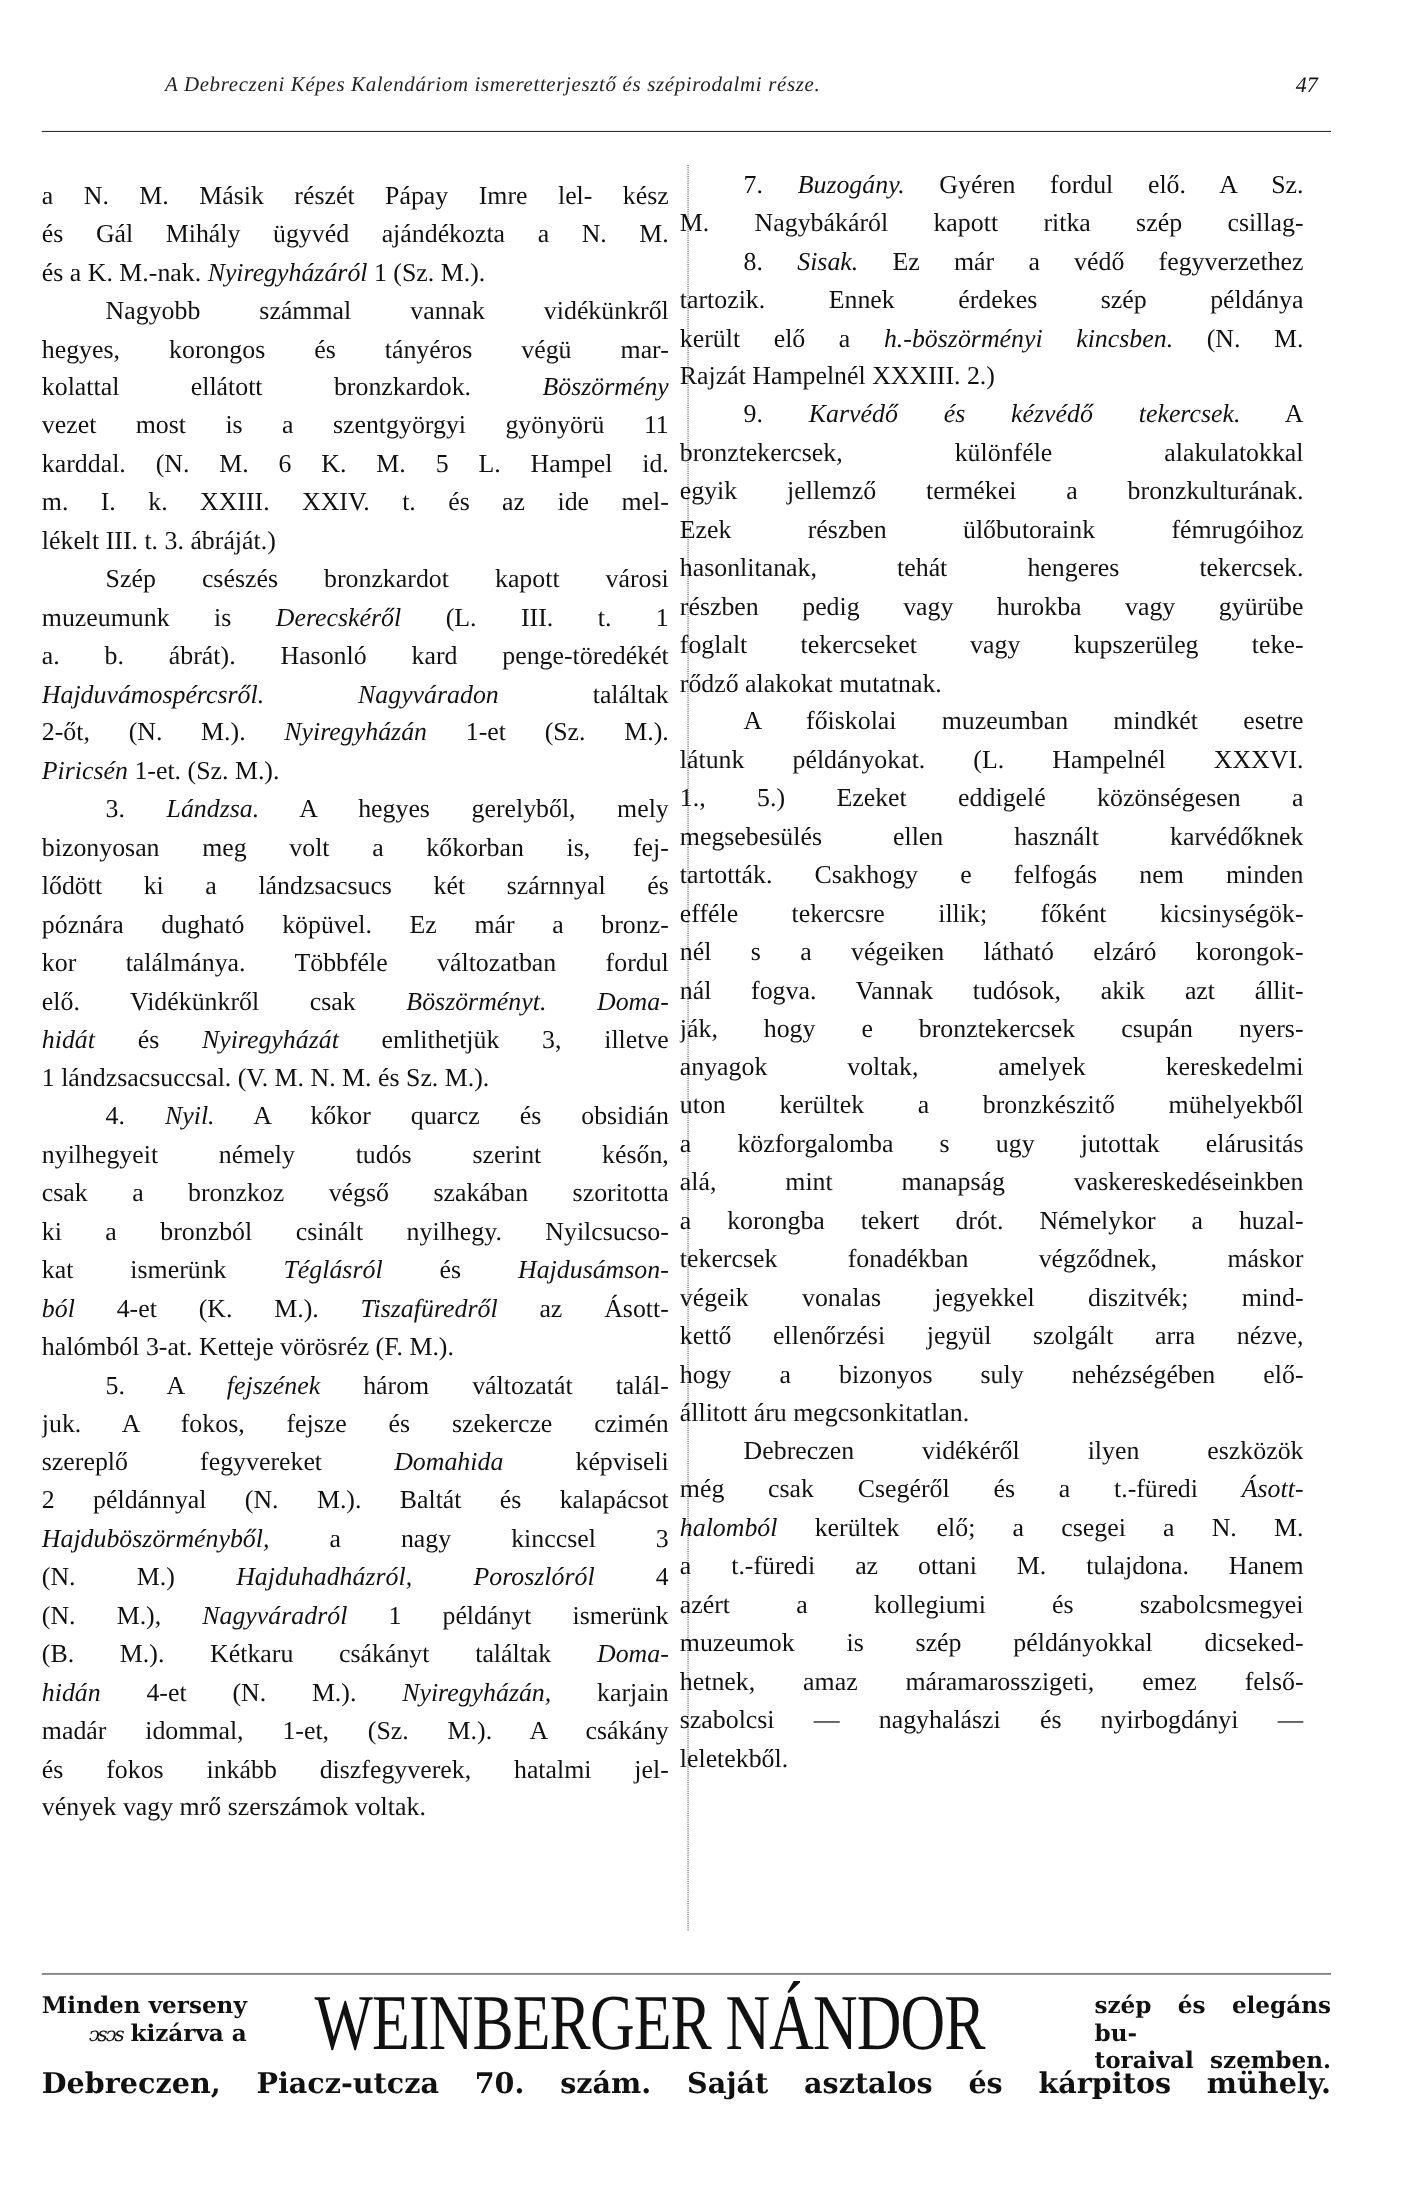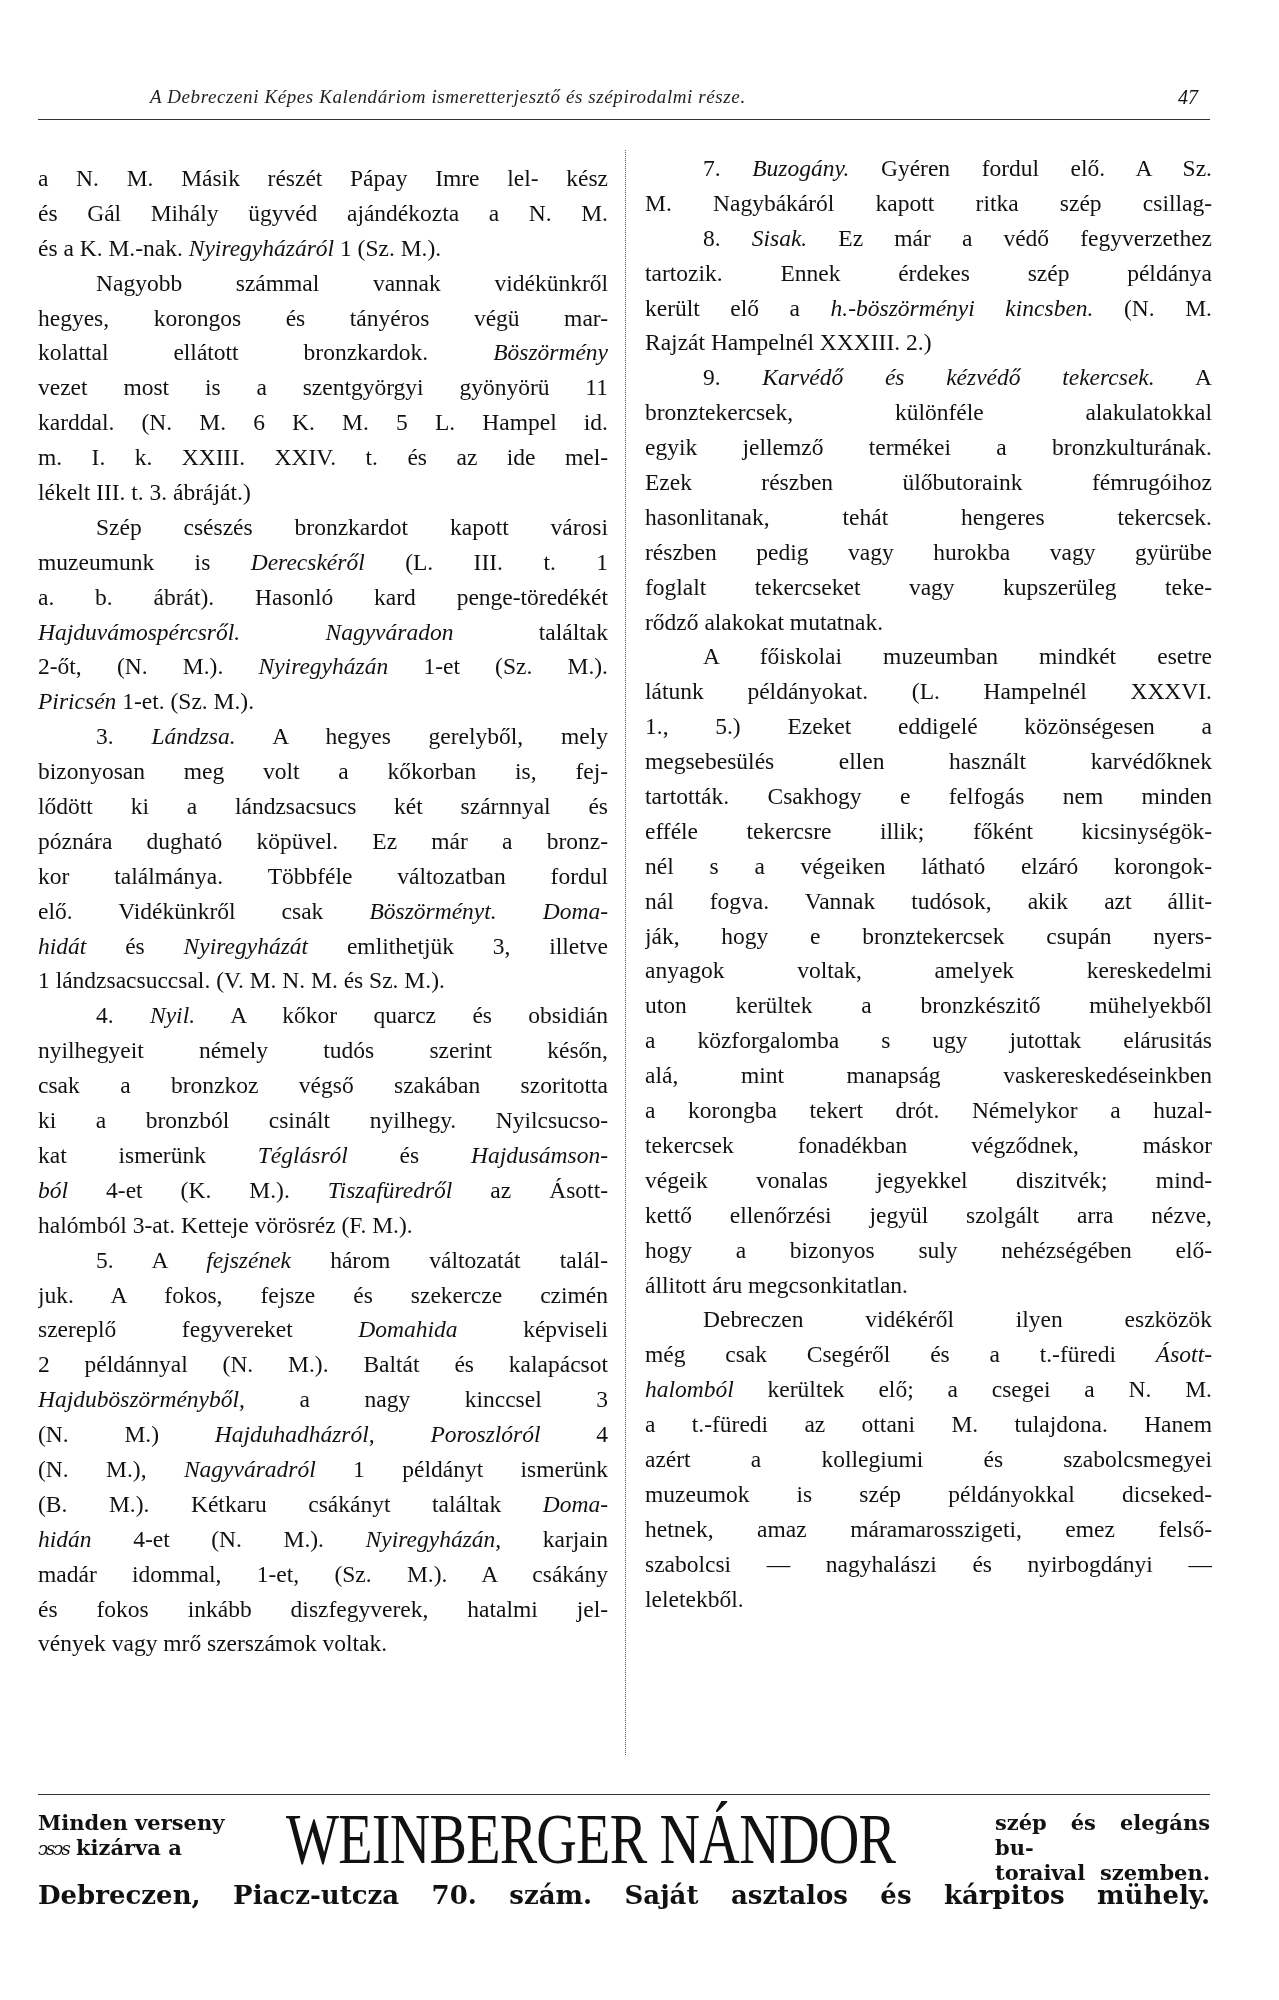--- a/index.html
+++ b/index.html
@@ -1,30 +1,30 @@
 <!DOCTYPE html>
 <html><head>
 <meta charset="utf-8">
 <style>
   html, body { margin:0; padding:0; background:#ffffff; }
   body { width:1279px; height:2000px; position:relative; overflow:hidden; color:#111; font-family:"DejaVu Serif","Liberation Serif",serif; }
-  .header { position:absolute; left:150px; top:86px; width:1060px; height:30px; }
+  .header { position:absolute; left:150px; top:67px; width:1060px; height:30px; }
   .header .title { position:absolute; left:0; top:0; font-style:italic; font-size:19px; letter-spacing:0.6px; font-family:"Liberation Serif",serif; color:#222; }
   .header .pageno { position:absolute; right:12px; top:0; font-size:20px; font-family:"Liberation Serif",serif;font-style:italic; }
   .rule { position:absolute; height:0; border-top:1.5px solid #333; }
   .col { position:absolute; top:151px; width:570px; }
   .col.left { left:38px;margin-top:10px; }
-  .col.right { left:645px; width:567px; }
+  .col.right { left:618px; width:567px; }
   .divider { position:absolute; left:625px; top:150px; height:1605px; border-left:1px dotted #555; }
   .line { height:34.9px; line-height:34.9px; font-size:23.5px; font-family:"Liberation Serif",serif; white-space:nowrap; text-align:justify; text-align-last:justify; overflow:hidden; }
   .line.indent { padding-left:58px; }
   .line.last { text-align-last:left; }
   .line i { font-style:italic; }
   .ad { position:absolute; left:38px; top:1804px; width:1172px; height:120px; }
-  .ad .lefttxt { position:absolute; left:0; top:6px; font-family:"DejaVu Serif",serif; font-weight:bold; font-size:21px; line-height:25px; }
+  .ad .lefttxt { position:absolute; left:0; top:6px; font-family:"DejaVu Serif",serif; font-weight:bold; font-size:21px; line-height:25px;text-align:right; }
   .ad .name { position:absolute; left:248px; top:0; width:668px; font-family:"Liberation Serif",serif; font-size:72px; line-height:70px; letter-spacing:-1px; transform:scaleX(0.78); transform-origin:left top; white-space:nowrap; }
   .ad .righttxt { position:absolute; right:0; top:6px; font-family:"DejaVu Serif",serif; font-weight:bold; font-size:21px; line-height:25px; text-align:justify; width:215px;margin-left:38px; }
   .ad .addr { position:absolute; left:0; top:76px; width:1172px; font-family:"DejaVu Serif",serif; font-weight:bold; font-size:26px; white-space:nowrap; text-align:justify; text-align-last:justify; }
   .orn { font-weight:normal; font-size:18px; letter-spacing:-2px;font-style:italic; }
 </style>
 </head>
 <body>
 
 <div class="header">
   <span class="title">A Debreczeni Képes Kalendáriom ismeretterjesztő és szépirodalmi része.</span>

